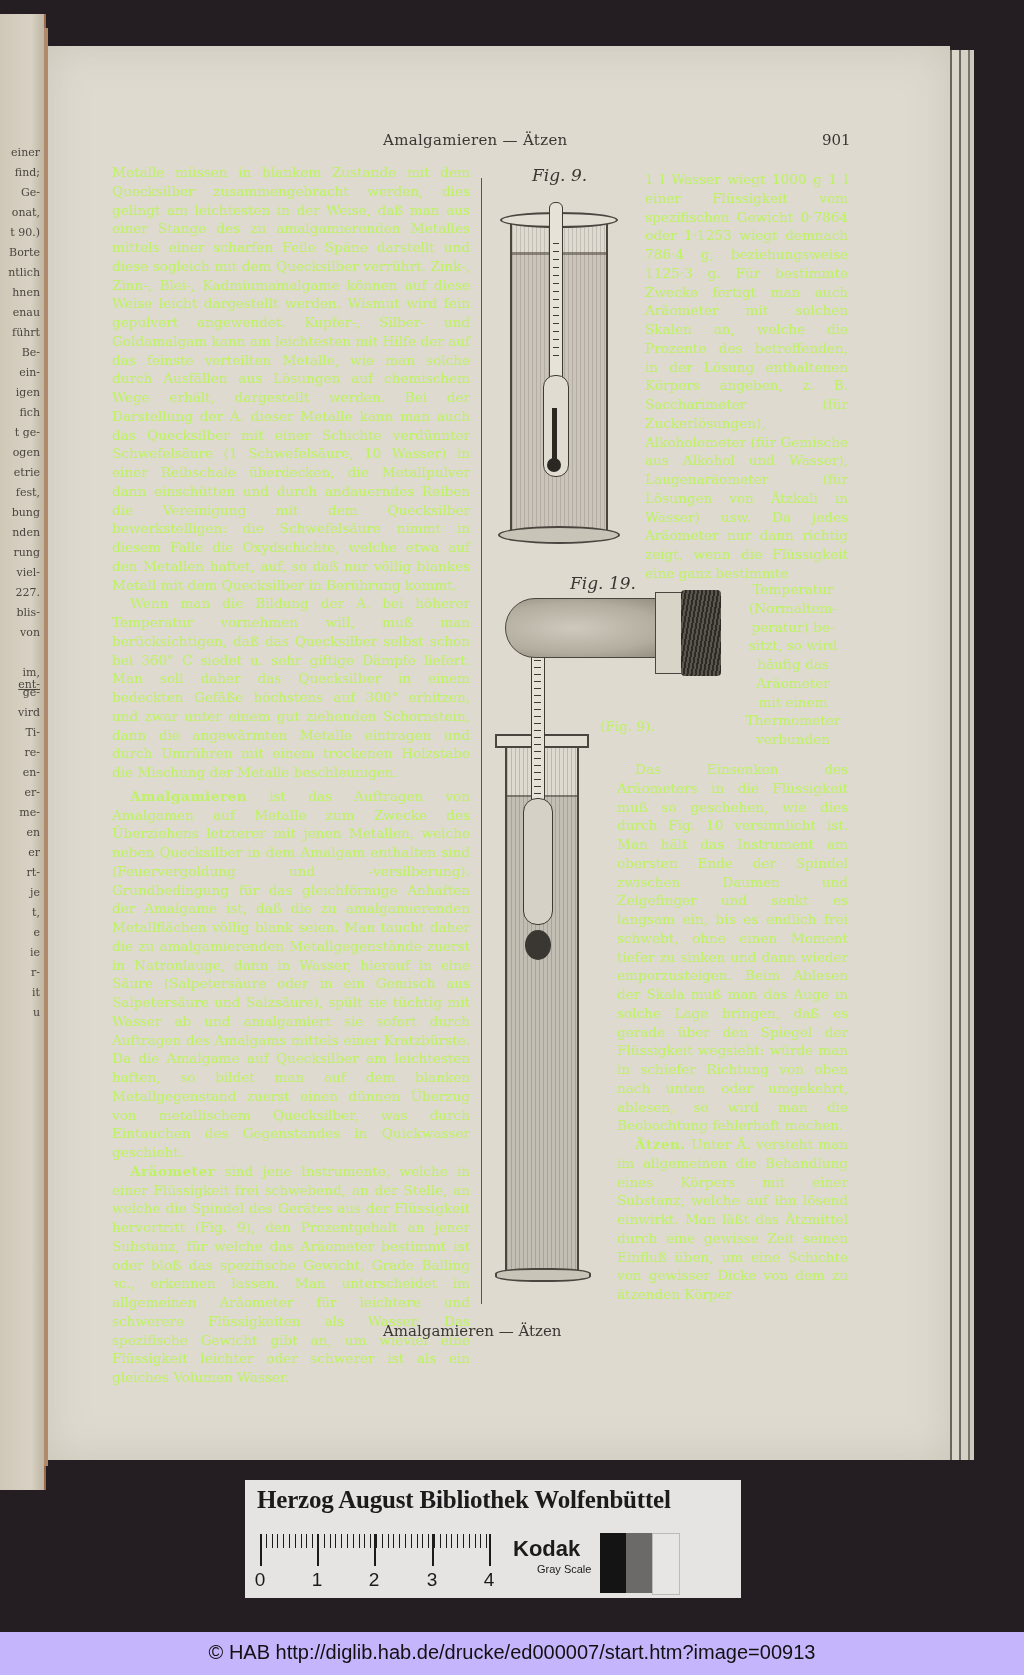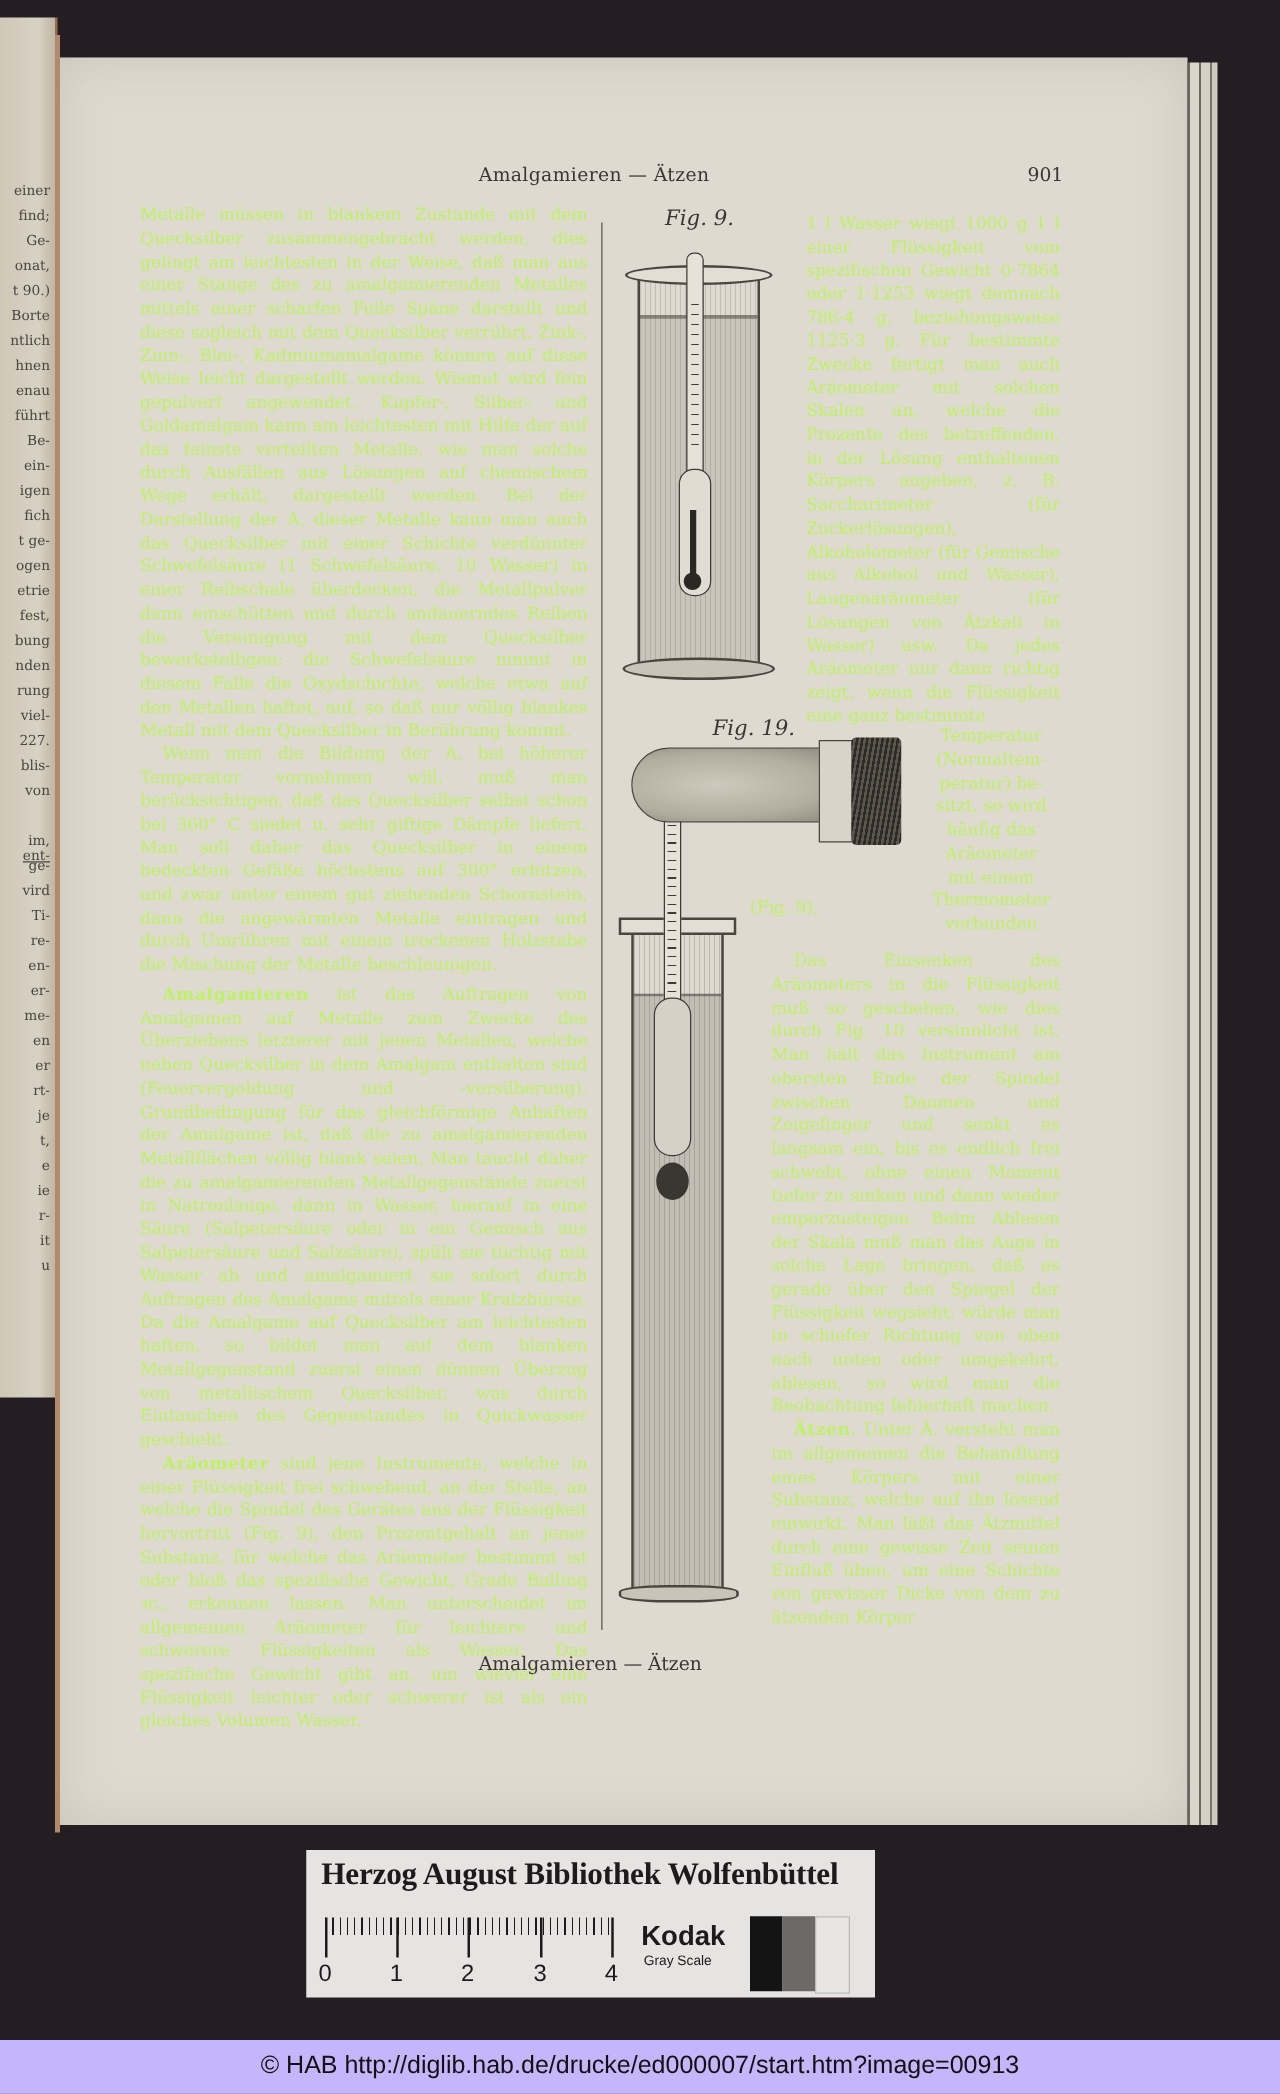--- a/index.html
+++ b/index.html
@@ -3,21 +3,21 @@
 <meta charset="utf-8">
 <style>
   html, body { margin:0; padding:0; }
   body {
     width:1024px; height:1675px; position:relative; overflow:hidden;
     background:#241e22;
     font-family:"DejaVu Serif", serif;
   }
   
   .left-page {
-    position:absolute; left:0; top:14px; width:44px; height:1104px;
+    position:absolute; left:0; top:14px; width:44px; height:1476px;
     background:linear-gradient(90deg,#cfc8b8 0%,#d8d2c4 70%,#bfb6a3 100%);
     border-right:2px solid #9a6a4a;
   }
   .left-page .frag {
     position:absolute; right:4px; font-size:11px; color:#4a453f; white-space:nowrap;
     font-family:"DejaVu Serif", serif;
   }
   .binding {
     position:absolute; left:44px; top:28px; width:4px; height:1438px;
     background:#b08a6a;
@@ -144,41 +144,42 @@
     border:1.5px solid #3e3a34; border-radius:14px; background:#d6d1c6;
   }
   .weight10 {
     position:absolute; left:30px; top:340px; width:26px; height:30px; border-radius:50%;
     background:#3a3632;
   }
   
   .banner {
     position:absolute; left:245px; top:1480px; width:455px; height:118px;
     background:#e6e4e3;
+    padding-left:41px;
   }
   .banner-title {
     position:absolute; left:12px; top:6px; font-family:"Liberation Serif", serif;
     font-weight:bold; font-size:25px; color:#1c1a1a; white-space:nowrap; letter-spacing:-0.2px;
   }
   .ruler { position:absolute; left:15px; top:42px; width:240px; height:70px; }
   .ruler .minor {
     position:absolute; left:0; top:12px; width:232px; height:14px;
     background:repeating-linear-gradient(90deg,#1c1a1a 0 1px,transparent 1px 5.8px);
   }
   .ruler .major { position:absolute; top:12px; width:1.5px; height:32px; background:#1c1a1a; }
   .ruler .num {
     position:absolute; top:47px; font-family:"Liberation Sans", sans-serif; font-size:19px; color:#1c1a1a;
     transform:translateX(-50%);
   }
   .kodak {
     position:absolute; left:268px; top:56px; font-family:"Liberation Sans", sans-serif;
     font-weight:bold; font-size:22px; color:#1c1a1a;
   }
   .grayscale-label {
-    position:absolute; left:270px; top:83px; font-family:"Liberation Sans", sans-serif;
+    position:absolute; left:292px; top:83px; font-family:"Liberation Sans", sans-serif;
     font-size:11px; color:#1c1a1a;
   }
   .swatch { position:absolute; top:53px; width:26px; height:60px; }
   
   .footer-bar {
     position:absolute; left:0; top:1632px; width:1024px; height:43px; background:#c4b5fd;
   }
   .footer-text {
     position:absolute; left:0; width:1024px; top:9px; text-align:center;
     font-family:"Liberation Sans", sans-serif; font-size:20px; color:#111;

